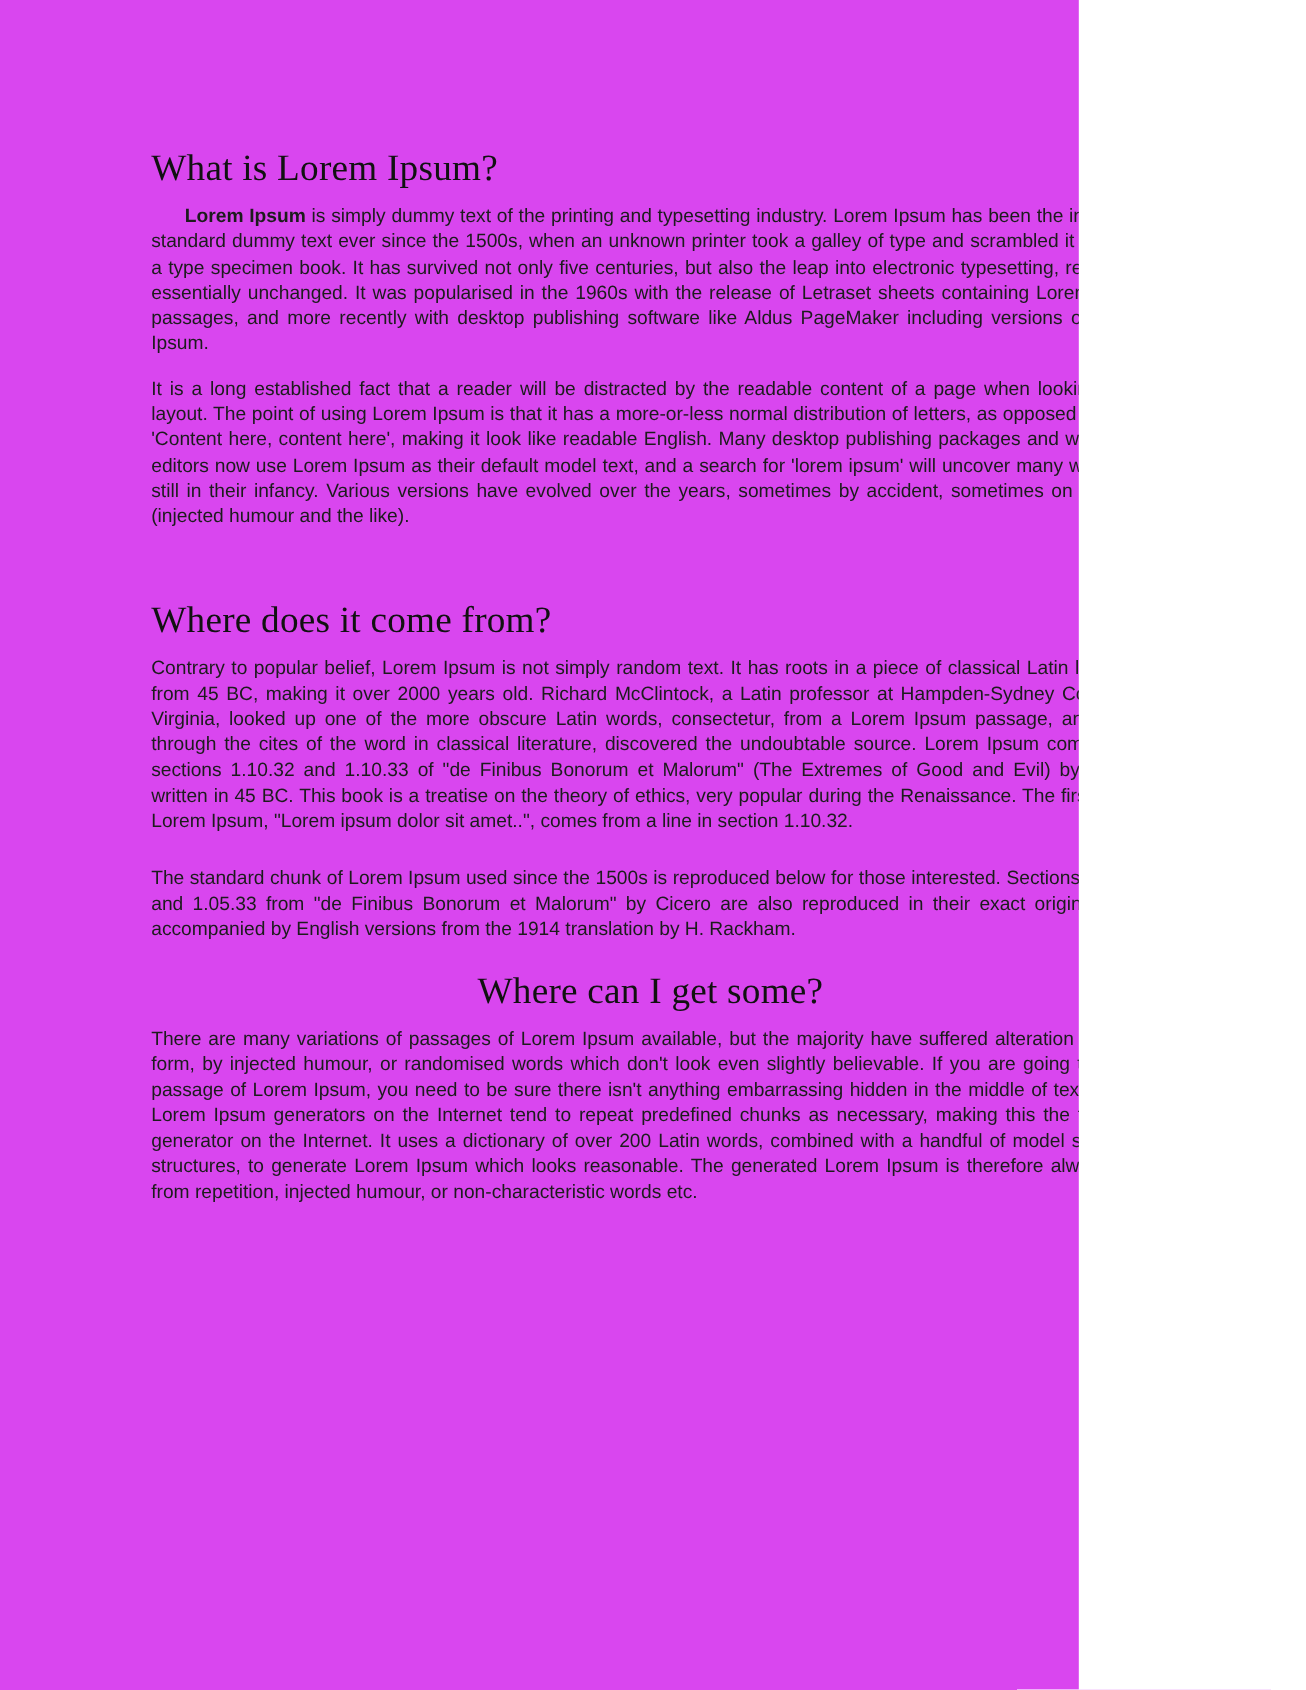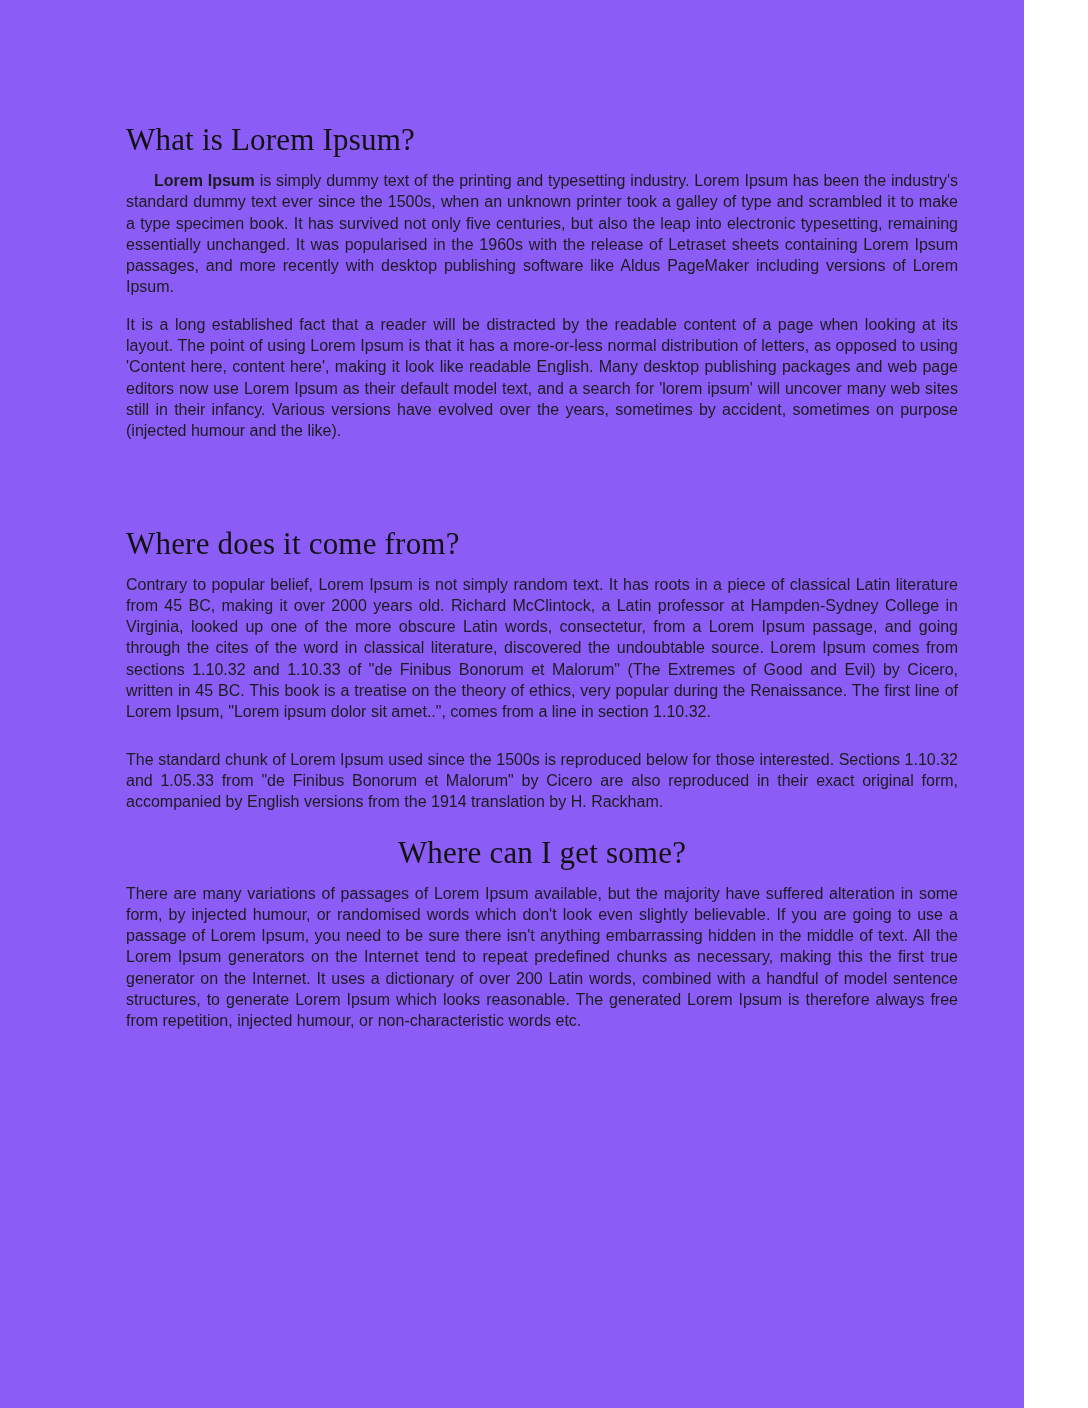--- a/index.html
+++ b/index.html
@@ -2,23 +2,23 @@
 <html><head>
 <meta charset="utf-8">
 <style>
   html, body {
     margin: 0;
     padding: 0;
     background: #ffffff;
   }
   .page {
     position: relative;
-    width: 1024px;
+    width: 899px;
     height: 1408px;
-    background: #8b5cf6;
+    background: #d946ef;
     overflow: hidden;
   }
   .content {
     position: absolute;
     left: 126px;
     top: 122px;
     width: 832px;
   }
   .doc-heading {
     font-family: "Liberation Serif", serif;
@@ -34,21 +34,21 @@
     font-size: 16px;
     line-height: 21.3px;
     color: #1c1c1c;
     text-align: justify;
     margin: 0 0 16px 0;
   }
   .doc-para strong {
     font-weight: 700;
     margin-left: 28px;
   }
-  .heading-gap-large { margin-top: 84px; }
+  .heading-gap-large { margin-top: 57px; }
   .heading-gap-small { margin-top: 22px; text-align: center; }
   .para-gap-wide { margin-bottom: 26px; }
   .doc-section { margin: 0; }
 </style>
 </head>
 <body>
 
 <div class="page">
   <div class="content">
 

